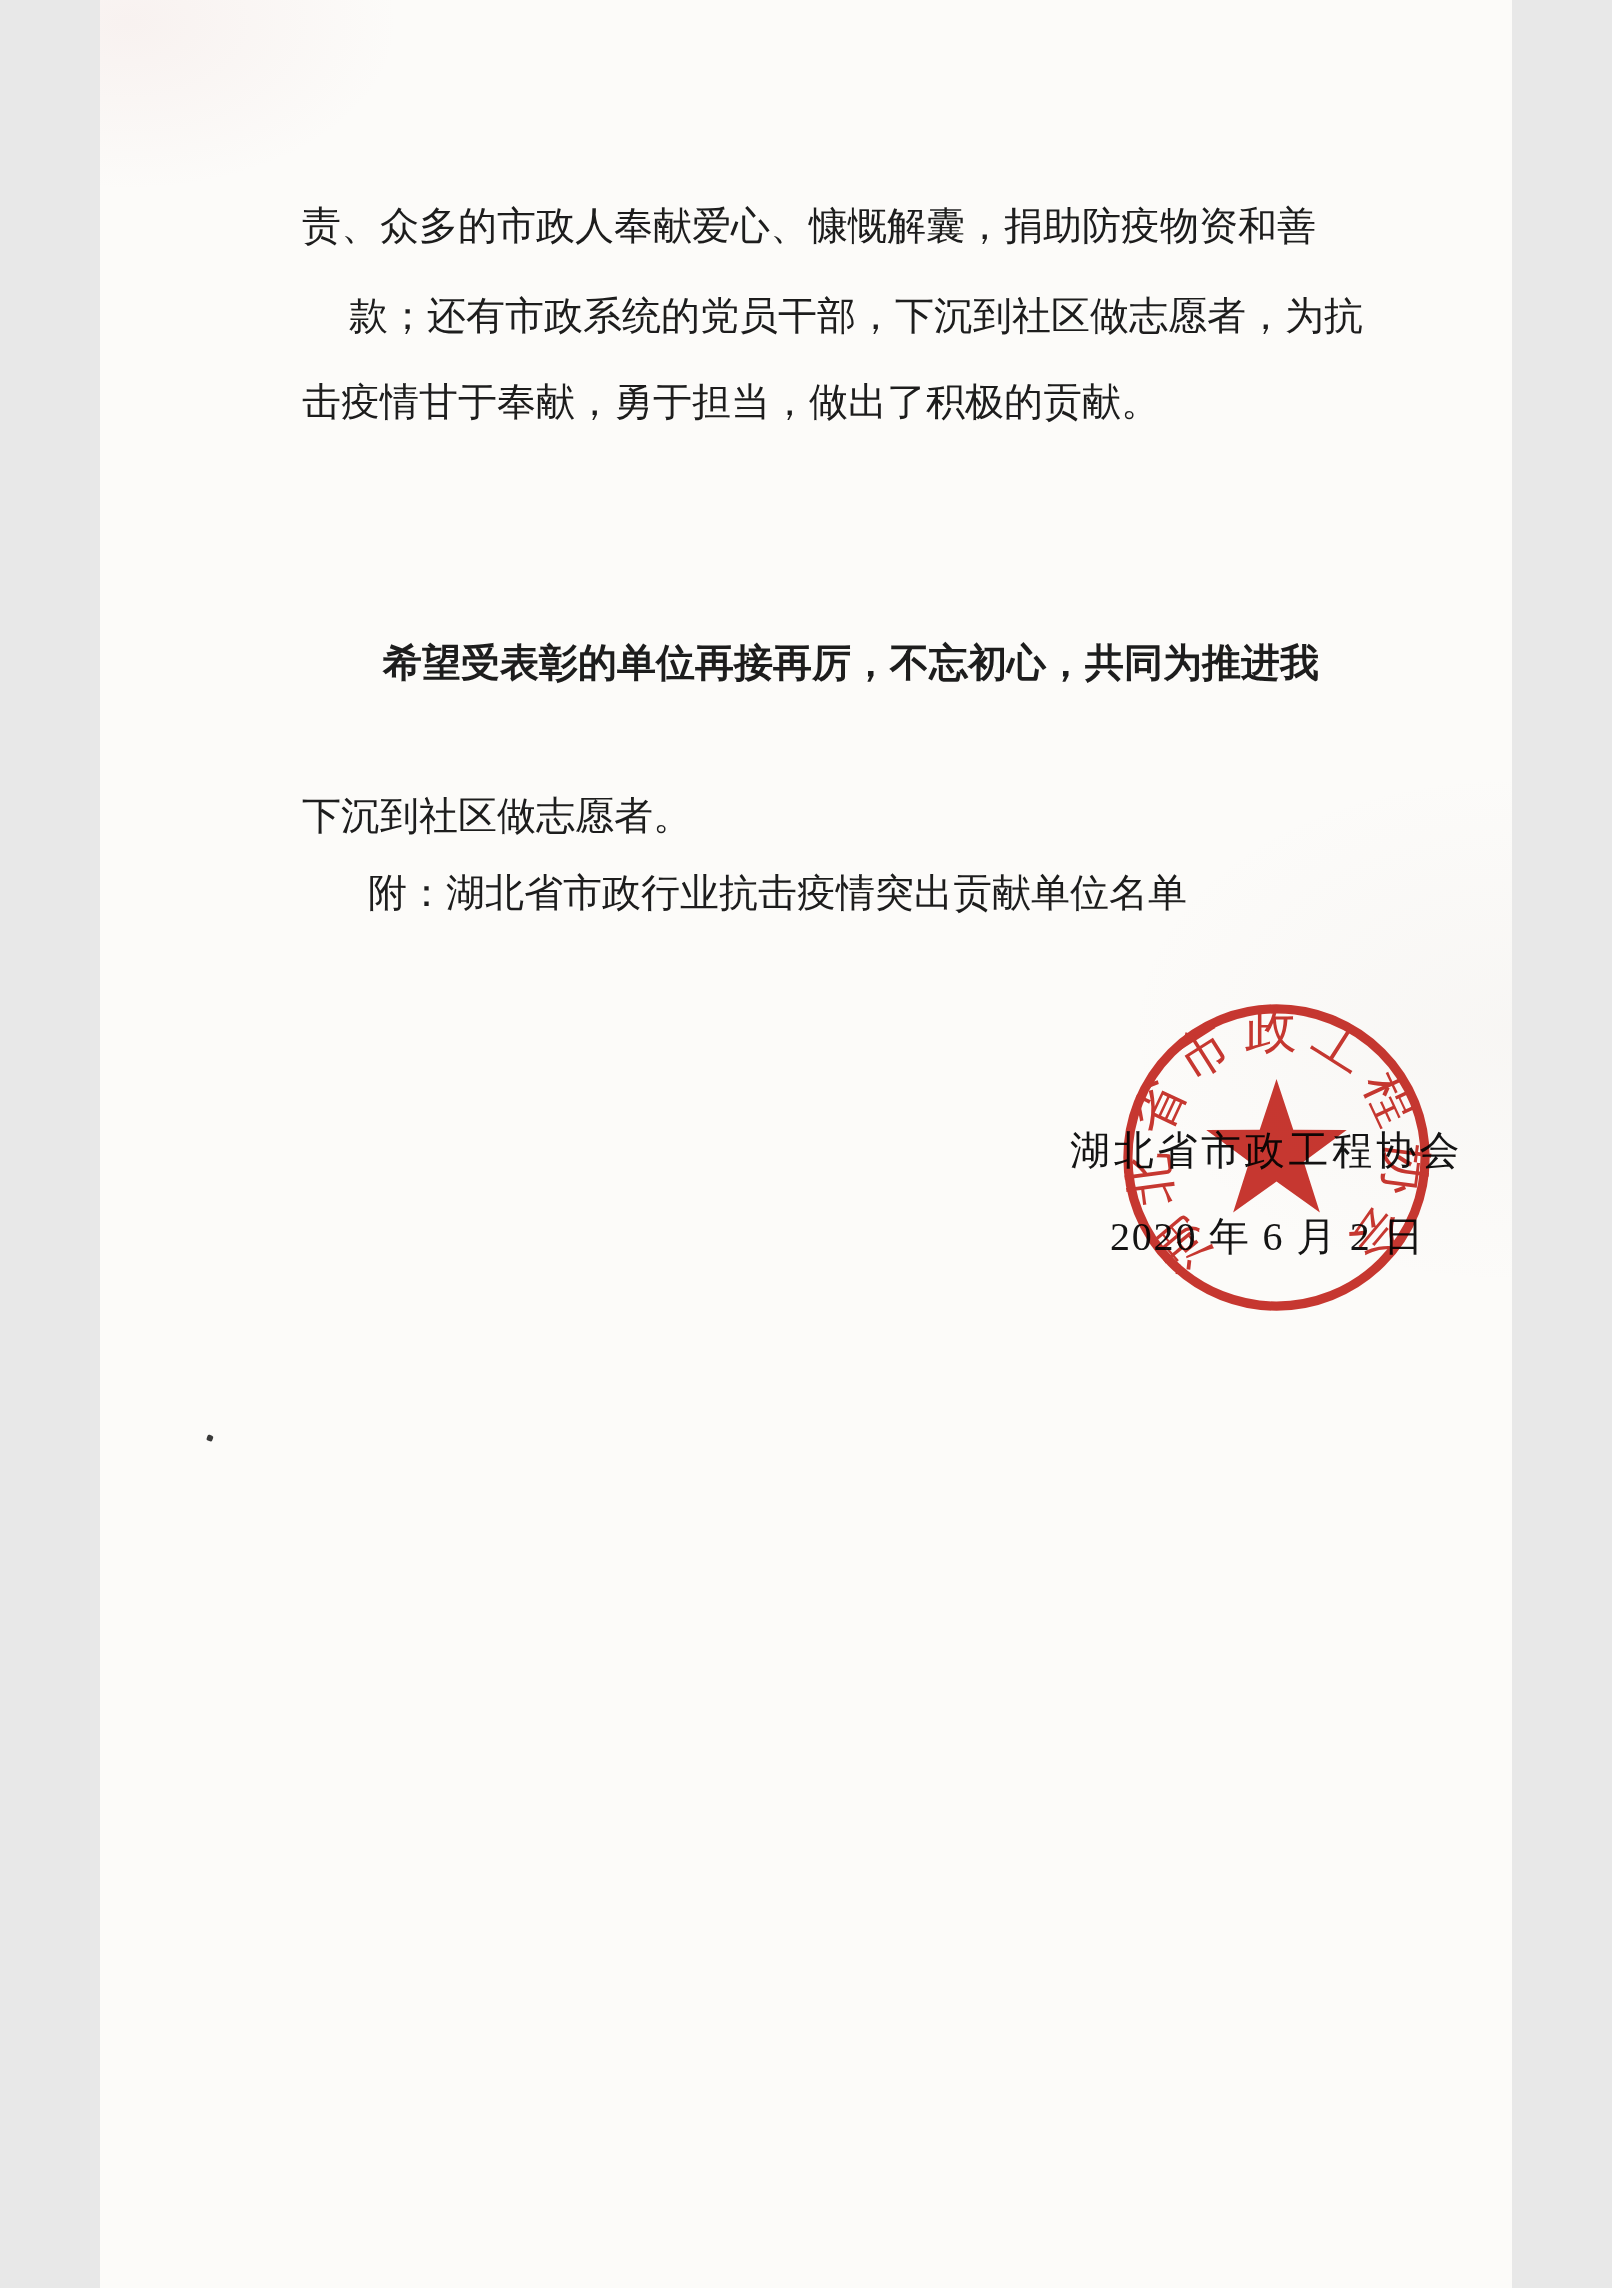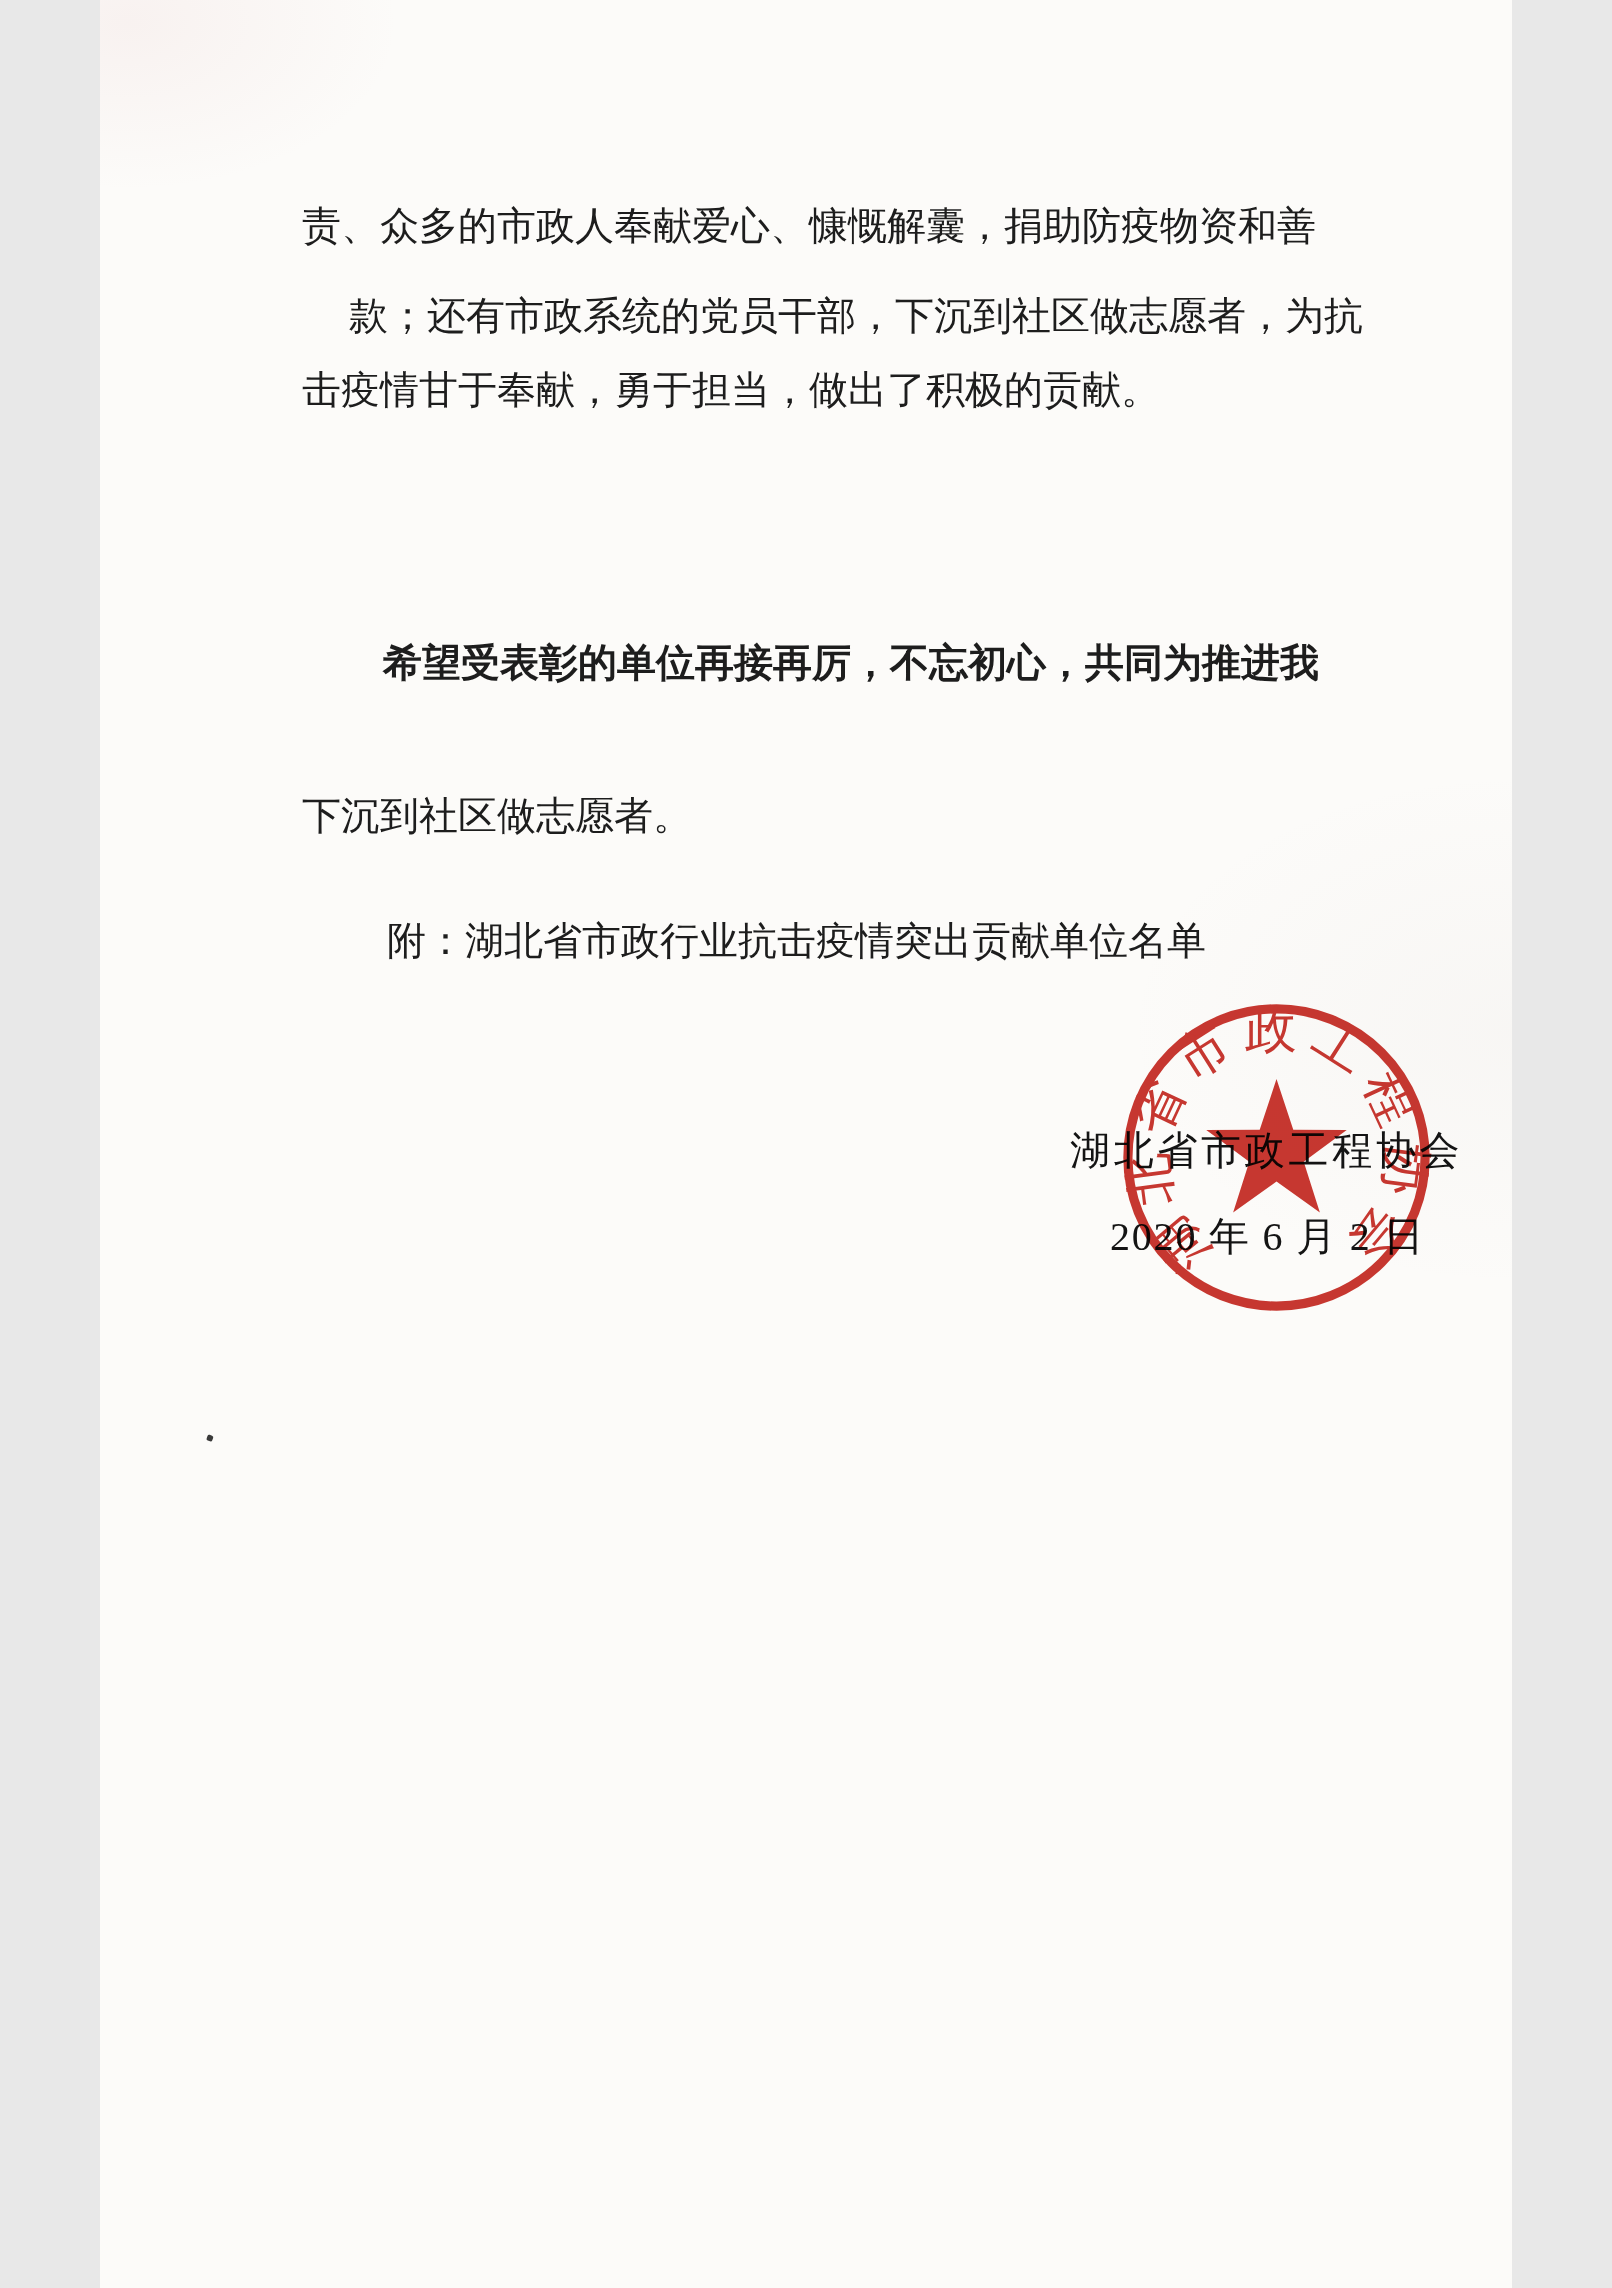--- a/index.html
+++ b/index.html
@@ -50,24 +50,24 @@
     transform:rotate(20deg);
   }
 </style>
 </head>
 <body>
 
 <div class="page">
 
   <div class="bodyline" style="left:202px;top:200px;">责、众多的市政人奉献爱心、慷慨解囊，捐助防疫物资和善</div>
   <div class="bodyline" style="left:202px;top:290px;margin-left:47px;">款；还有市政系统的党员干部，下沉到社区做志愿者，为抗</div>
-  <div class="bodyline" style="left:202px;top:364px;">击疫情甘于奉献，勇于担当，做出了积极的贡献。</div>
+  <div class="bodyline" style="left:202px;top:376px;">击疫情甘于奉献，勇于担当，做出了积极的贡献。</div>
   <div class="bodyline" style="left:283px;top:637px;font-weight:bold;">希望受表彰的单位再接再厉，不忘初心，共同为推进我</div>
   <div class="bodyline" style="left:202px;top:790px;">下沉到社区做志愿者。</div>
-  <div class="bodyline" style="left:287px;top:867px;margin-top:48px;">附：湖北省市政行业抗击疫情突出贡献单位名单</div>
+  <div class="bodyline" style="left:268px;top:867px;">附：湖北省市政行业抗击疫情突出贡献单位名单</div>
 
   <div class="sig" style="left:970px;top:1123px;letter-spacing:3.7px;">湖北省市政工程协会</div>
   <div class="sig" style="left:1010px;top:1209px;letter-spacing:1.8px;">2020 年 6 月 2 日</div>
 
   <svg class="seal" viewBox="0 0 350 350">
     <circle cx="175" cy="175" r="161" fill="none" stroke="#c5271f" stroke-width="10"></circle>
     <polygon fill="#c5271f" points="175,90 193.2,144.9 251.1,145.3 204.5,179.6 222,234.7 175,201 128,234.7 145.5,179.6 98.9,145.3 156.8,144.9"></polygon>
     <defs>
       <path id="sealArc" d="M 115 278.9 A 120 120 0 1 1 235 278.9" fill="none"></path>
     </defs>

